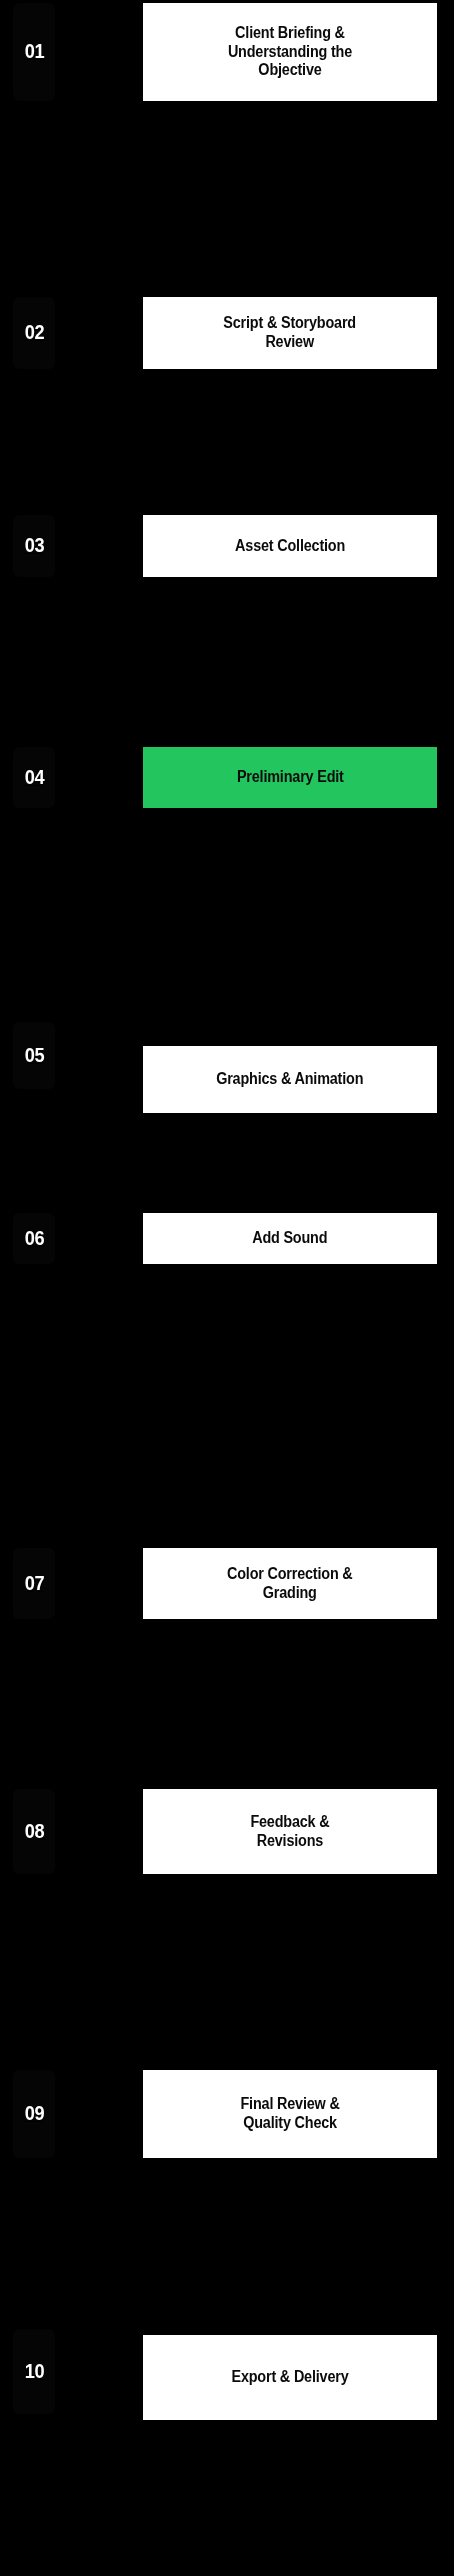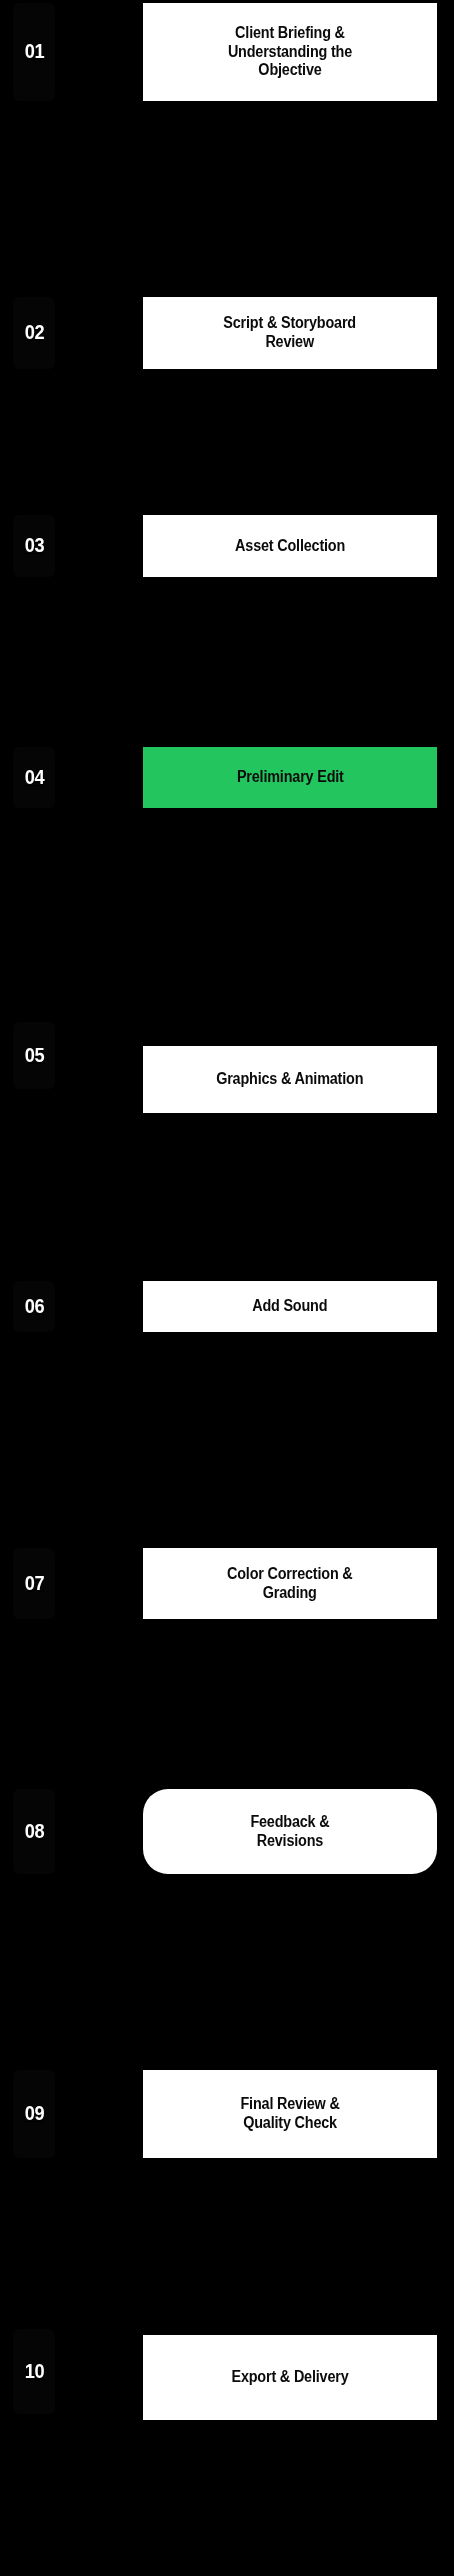--- a/index.html
+++ b/index.html
@@ -118,42 +118,42 @@
       </div>
     </div>
     <div class="step-row" style="top: 1022px; height: 67px;">
       <div class="step-number-wrap" style="top: 0px; height: 67px;">
         <span class="step-number">05</span>
       </div>
       <div class="step-card" style="top: 0px; height: 67px; background: rgb(255, 255, 255); margin-top: 24px;">
         <div class="step-label" style="color: rgb(11, 11, 11);">Graphics &amp; Animation</div>
       </div>
     </div>
-    <div class="step-row" style="top: 1281px; height: 66px;">
+    <div class="step-row" style="top: 1213px; height: 66px;">
       <div class="step-number-wrap" style="top: 0px; height: 51px;">
         <span class="step-number">06</span>
       </div>
       <div class="step-card" style="top: 0px; height: 51px; background: rgb(255, 255, 255);">
         <div class="step-label" style="color: rgb(11, 11, 11);">Add Sound</div>
       </div>
     </div>
     <div class="step-row" style="top: 1548px; height: 71px;">
       <div class="step-number-wrap" style="top: 0px; height: 71px;">
         <span class="step-number">07</span>
       </div>
       <div class="step-card" style="top: 0px; height: 71px; background: rgb(255, 255, 255);">
         <div class="step-label" style="color: rgb(11, 11, 11);">Color Correction &amp;
 Grading</div>
       </div>
     </div>
     <div class="step-row" style="top: 1789px; height: 85px;">
       <div class="step-number-wrap" style="top: 0px; height: 85px;">
         <span class="step-number">08</span>
       </div>
-      <div class="step-card" style="top: 0px; height: 85px; background: rgb(255, 255, 255); border-radius: 25px;">
+      <div class="step-card" style="top: 0px; height: 85px; background: rgb(255, 255, 255);">
         <div class="step-label" style="color: rgb(11, 11, 11);">Feedback &amp;
 Revisions</div>
       </div>
     </div>
     <div class="step-row" style="top: 2070px; height: 88px;">
       <div class="step-number-wrap" style="top: 0px; height: 88px;">
         <span class="step-number">09</span>
       </div>
       <div class="step-card" style="top: 0px; height: 88px; background: rgb(255, 255, 255);">
         <div class="step-label" style="color: rgb(11, 11, 11);">Final Review &amp;

